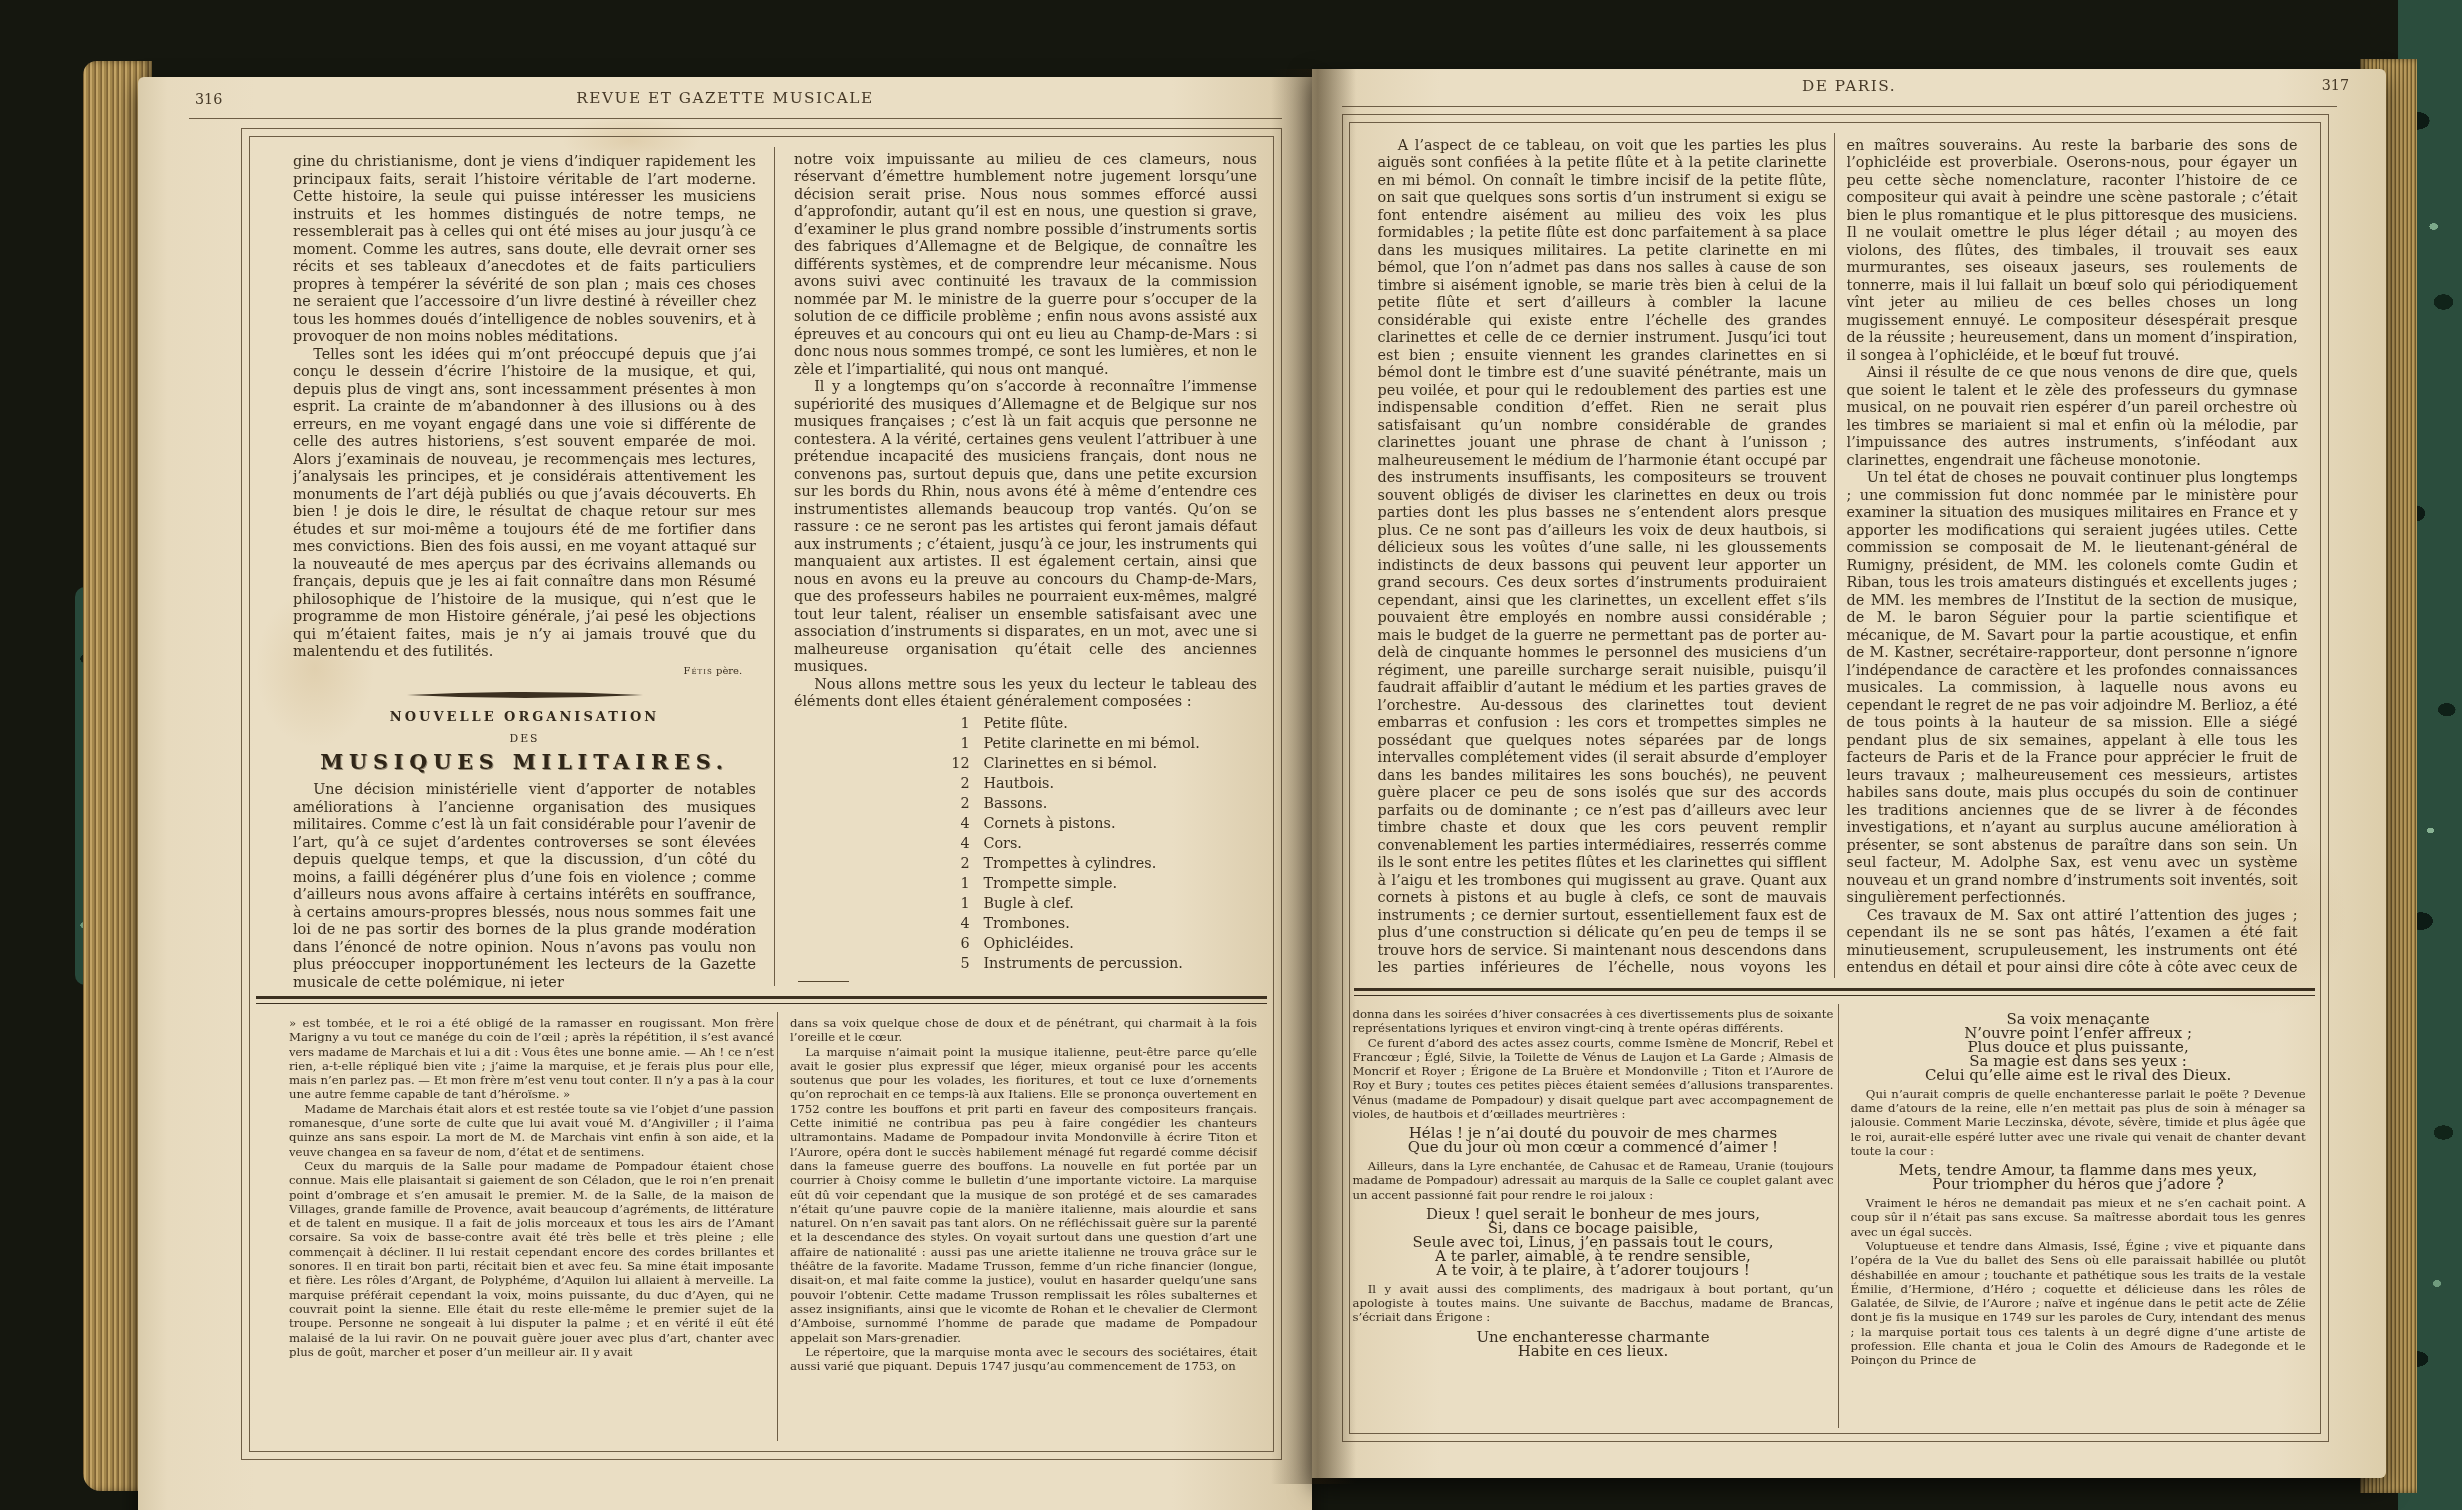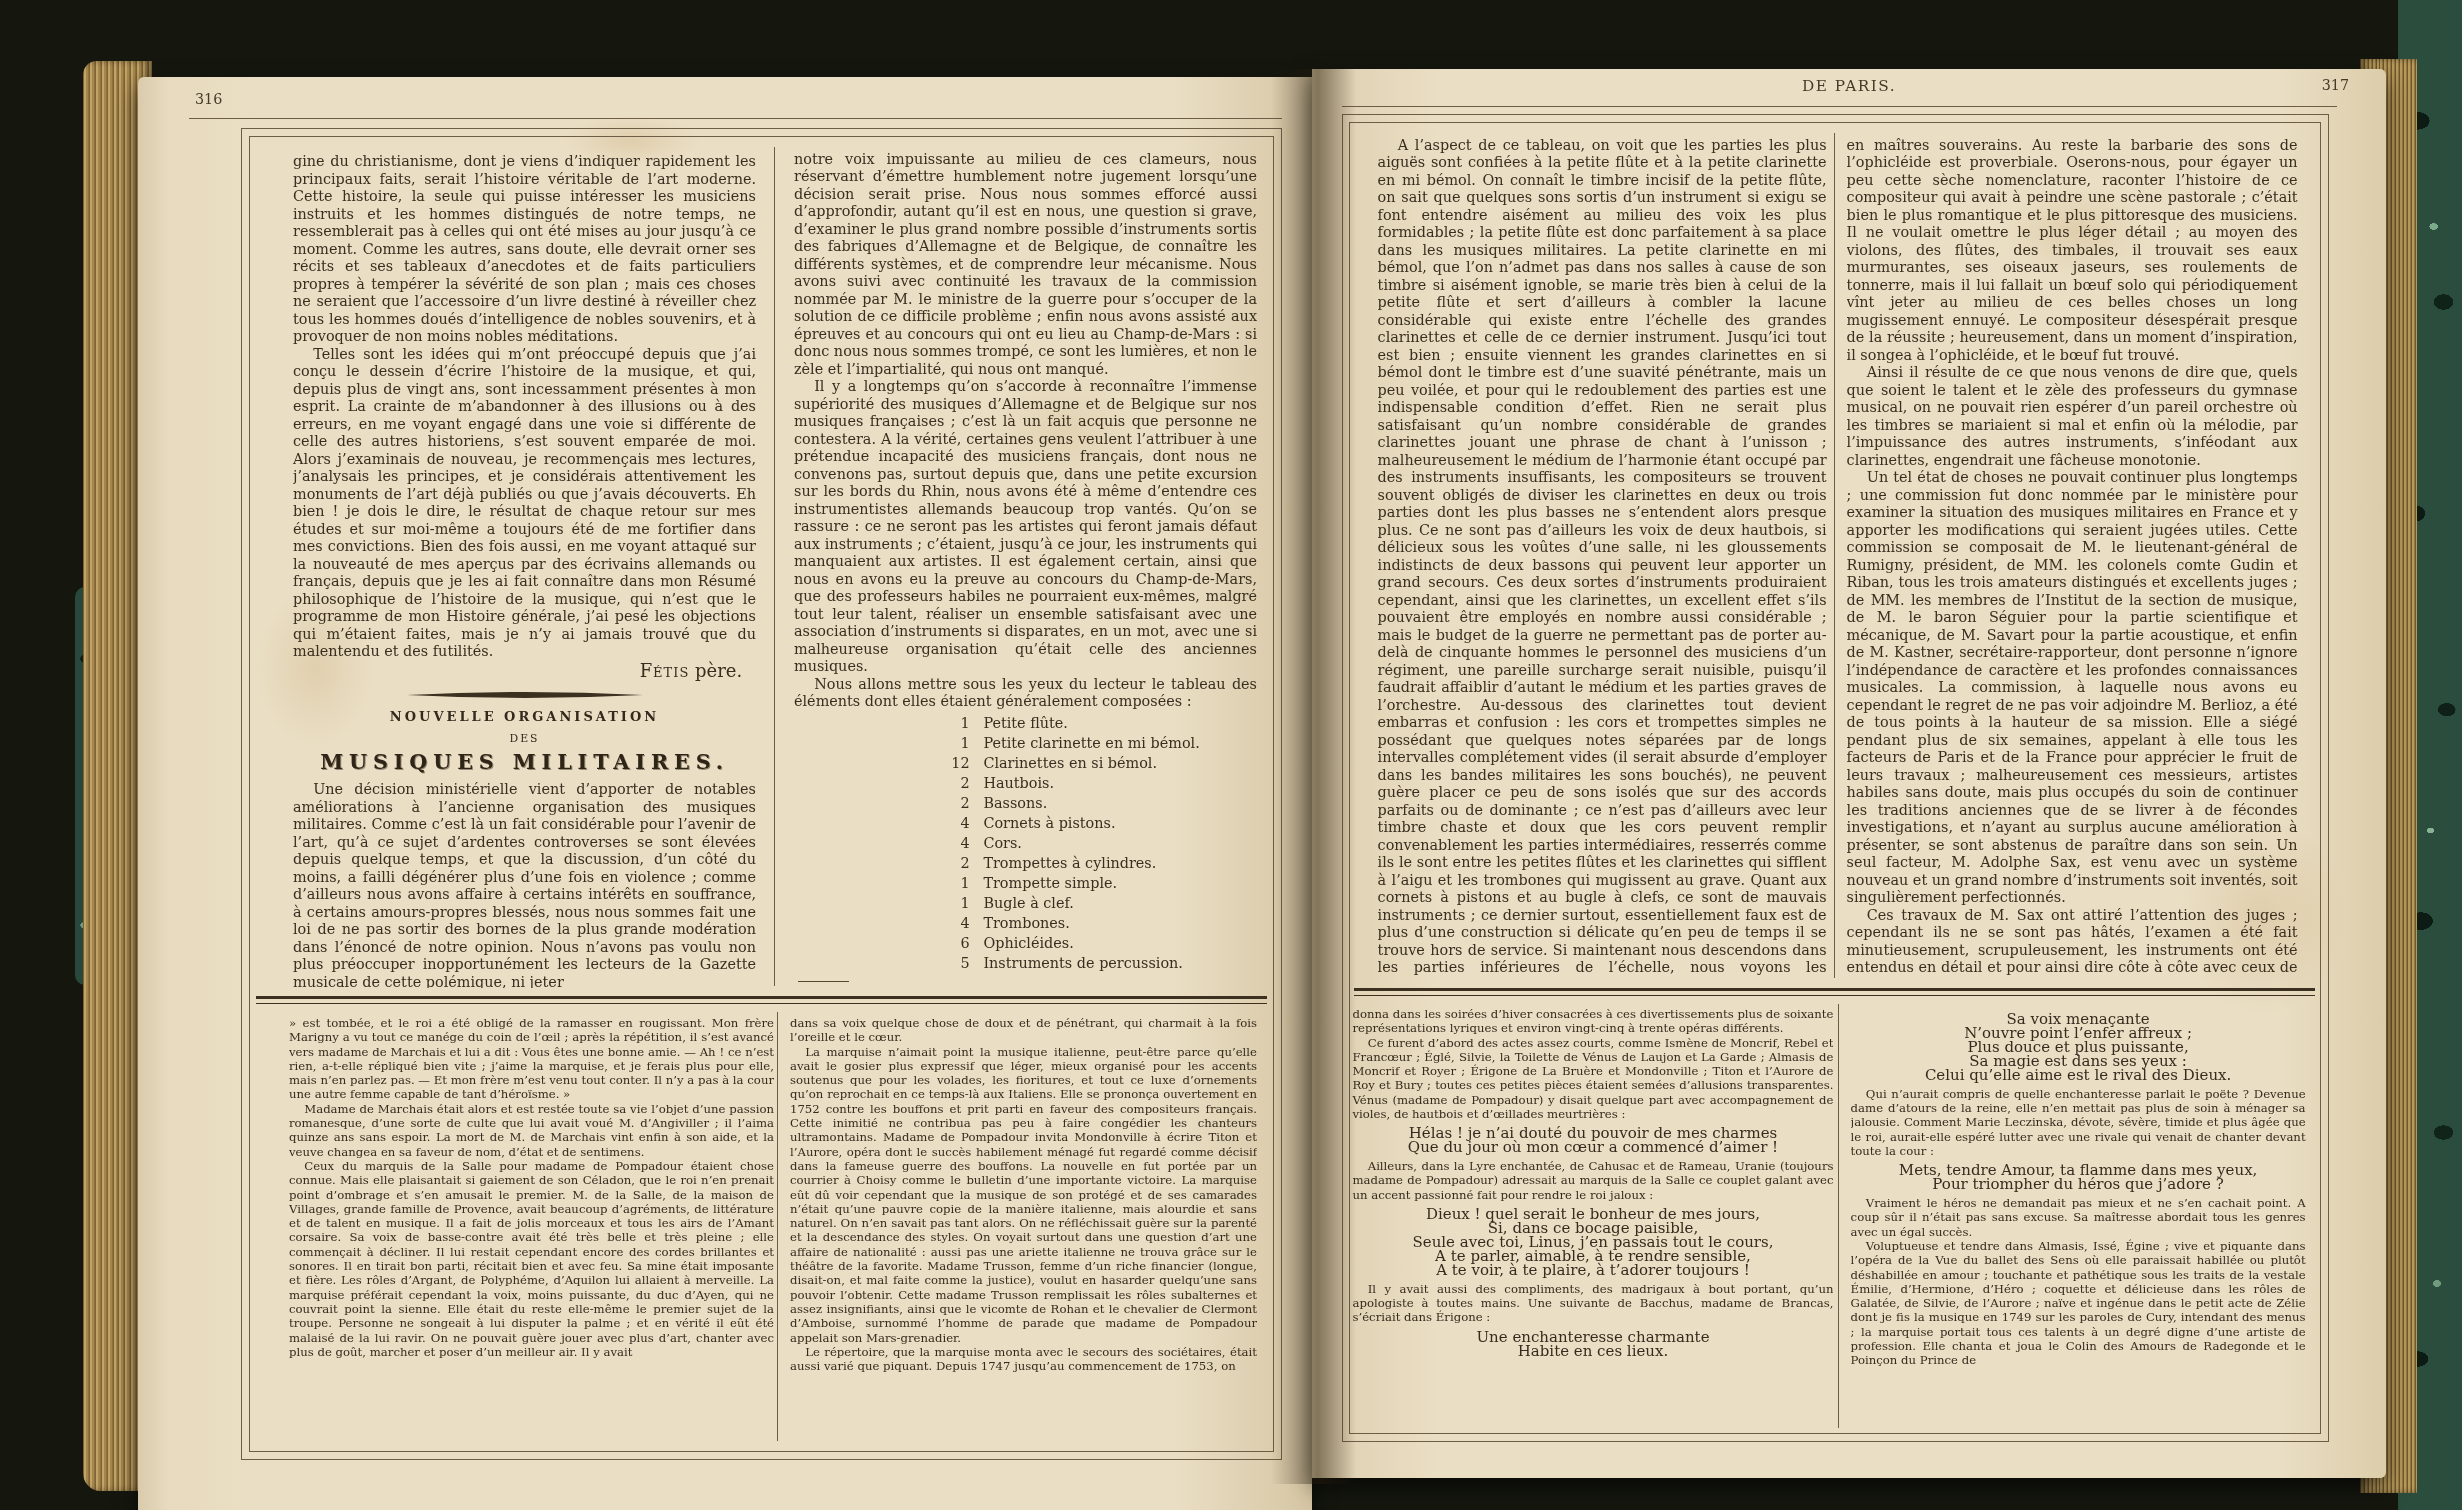--- a/index.html
+++ b/index.html
@@ -76,21 +76,21 @@
   .runhead{font-size:15.3px;letter-spacing:1.5px;color:#473a28;}
   .pagenum{font-size:14.3px;color:#473a28;}
   .headrule{border-top:1px solid #6d5d45;height:0;}
   .frame{border:1px solid #6d5d45;}
   .frame::before{content:"";position:absolute;inset:6.9px;border:1px solid #6d5d45;pointer-events:none;}
   .col{overflow:hidden;text-align:justify;}
   .main-text{font-size:14.4px;line-height:17.5px;color:#392e1f;}
   .main-text p{margin:0;text-indent:1.4em;}
   .main-text p.noindent{text-indent:0;}
   .colrule{border-left:1px solid #6d5d45;width:0;}
-  .sig{ text-align:right;font-size:18px;line-height:19.7px;padding-right:13.8px;}
+  .sig{ text-align:right;font-size:10px;line-height:19.7px;padding-right:13.8px;}
   .sig .sc{font-variant:small-caps;letter-spacing:1px;}
   .orn{display:block;margin:9.9px auto 7.9px auto;}
   .art-head{text-align:center;margin:2px 0 9.9px 0;}
   .art-head .h1{font-size:13px;font-weight:bold;letter-spacing:3px;color:#33291c;}
   .art-head .h2{font-size:10.8px;letter-spacing:2px;margin-top:4.9px;color:#33291c;}
   .art-head .h3{font-size:20.7px;font-weight:bold;letter-spacing:5.9px;margin-top:5.9px;color:#2f2517;
     text-shadow:1px 1px 0 rgba(47,37,23,.45);}
   .inst-list{margin:2px 0 0 148px;font-size:14.4px;line-height:20px;}
   .inst-row{display:flex;}
   .inst-qty{width:27.6px;text-align:right;padding-right:13.8px;flex:none;}
@@ -108,20 +108,21 @@
 <div class="abs edge-gold-left"></div>
 <div class="abs marble-right"></div>
 <div class="abs edge-gold-right"></div>
 
 <div class="abs page page-left">
   <div class="abs stain" style="left:424px;top:39px;width:138px;height:49px;background:radial-gradient(closest-side,rgba(186,150,90,.22),transparent);"></div>
   <div class="abs stain" style="left:118px;top:512px;width:118px;height:158px;background:radial-gradient(closest-side,rgba(186,150,90,.20),transparent);"></div>
   <div class="abs stain" style="left:847px;top:296px;width:158px;height:118px;background:radial-gradient(closest-side,rgba(186,150,90,.16),transparent);"></div>
 
   <div class="abs pagenum" style="left:57px;top:13.8px;">316</div>
+  <div class="abs runhead" style="left:0;top:11.8px;width:1174px;text-align:center;">REVUE ET GAZETTE MUSICALE</div>
   <div class="abs headrule" style="left:51px;top:41px;width:1093px;"></div>
 
   <div class="abs frame" style="left:103px;top:51px;width:1039px;height:1330px;">
 
     <div class="abs col main-text" style="left:51px;top:24px;width:463px;height:835px;">
       <p class="noindent">gine du christianisme, dont je viens d’indiquer rapidement les principaux faits, serait l’histoire véritable de l’art moderne. Cette histoire, la seule qui puisse intéresser les musiciens instruits et les hommes distingués de notre temps, ne ressemblerait pas à celles qui ont été mises au jour jusqu’à ce moment. Comme les autres, sans doute, elle devrait orner ses récits et ses tableaux d’anecdotes et de faits particuliers propres à tempérer la sévérité de son plan ; mais ces choses ne seraient que l’accessoire d’un livre destiné à réveiller chez tous les hommes doués d’intelligence de nobles souvenirs, et à provoquer de non moins nobles méditations.</p>
       <p>Telles sont les idées qui m’ont préoccupé depuis que j’ai conçu le dessein d’écrire l’histoire de la musique, et qui, depuis plus de vingt ans, sont incessamment présentes à mon esprit. La crainte de m’abandonner à des illusions ou à des erreurs, en me voyant engagé dans une voie si différente de celle des autres historiens, s’est souvent emparée de moi. Alors j’examinais de nouveau, je recommençais mes lectures, j’analysais les principes, et je considérais attentivement les monuments de l’art déjà publiés ou que j’avais découverts. Eh bien ! je dois le dire, le résultat de chaque retour sur mes études et sur moi-même a toujours été de me fortifier dans mes convictions. Bien des fois aussi, en me voyant attaqué sur la nouveauté de mes aperçus par des écrivains allemands ou français, depuis que je les ai fait connaître dans mon Résumé philosophique de l’histoire de la musique, qui n’est que le programme de mon Histoire générale, j’ai pesé les objections qui m’étaient faites, mais je n’y ai jamais trouvé que du malentendu et des futilités.</p>
       <div class="sig"><span class="sc">Fétis</span><span> père.</span></div>
       <svg class="orn" width="236" height="9.9" viewBox="0 0 240 10">
           <path d="M0,5 Q120,-1 240,5 Q120,11 0,5 Z" fill="#3c3020"></path>

